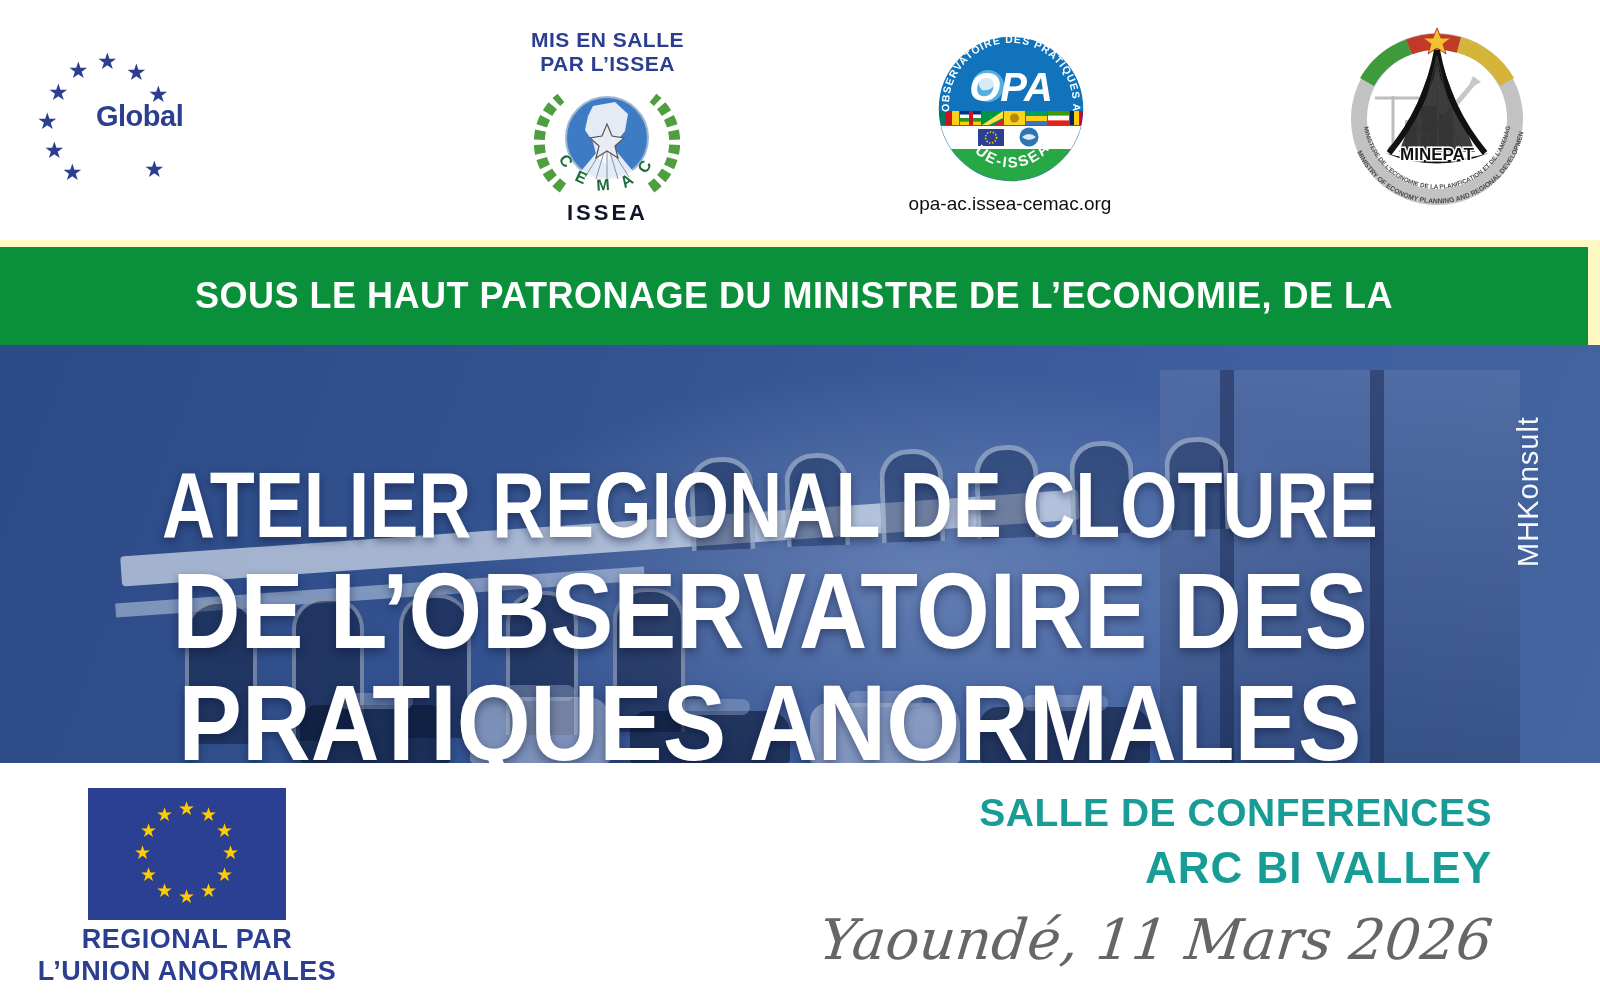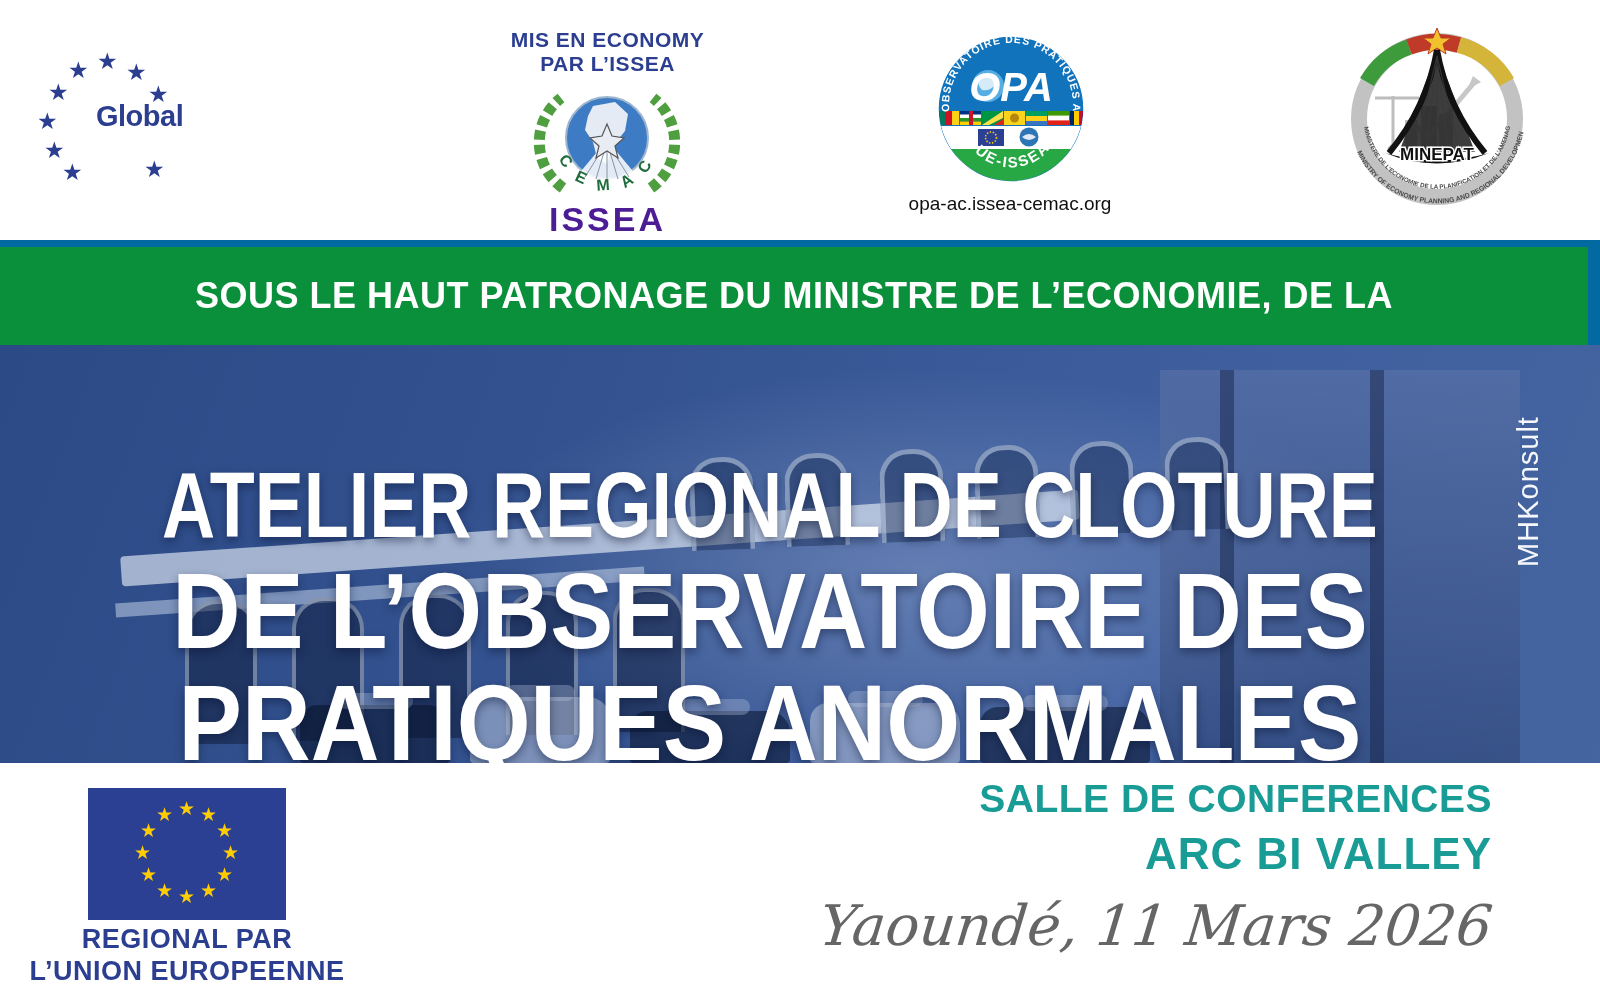--- a/index.html
+++ b/index.html
@@ -7,27 +7,27 @@
           font-family:"Liberation Sans",sans-serif;}
   
   .top-strip{position:absolute;left:0;top:0;width:1600px;height:240px;background:#ffffff;}
   .gg-star{position:absolute;color:#2b3e90;font-size:23px;line-height:1;}
   .gg-text{position:absolute;left:96px;top:92px;color:#2b3e90;font-weight:bold;
            font-size:29px;line-height:48px;letter-spacing:-0.5px;}
   .issea-block{position:absolute;left:480px;top:28px;width:255px;text-align:center;}
   .issea-caption{color:#2b3e90;font-weight:bold;font-size:21px;line-height:24px;letter-spacing:.5px;}
   .issea-svg{position:absolute;left:527px;top:76px;}
   .issea-name{position:absolute;left:480px;top:200px;width:255px;text-align:center;
-              color:#4c1d95;font-weight:bold;font-size:34px;letter-spacing:3px;}
+              color:#0f172a;font-weight:bold;font-size:22px;letter-spacing:3px;}
   .opa-svg{position:absolute;left:936px;top:34px;}
   .opa-url{position:absolute;left:875px;top:193px;width:270px;text-align:center;
            color:#0f0f0f;font-weight:normal;font-size:19px;}
   .minepat-svg{position:absolute;left:1337px;top:22px;}
   
-  .patronage{position:absolute;left:0;top:240px;width:1600px;height:105px;background:#0369a1;}
+  .patronage{position:absolute;left:0;top:240px;width:1600px;height:105px;background:#fef9c3;}
   .patronage-green{position:absolute;left:0;top:7px;width:1588px;height:98px;background:#0a8f3a;
                    display:flex;flex-direction:column;justify-content:center;text-align:center;}
   .patronage-line{color:#ffffff;font-weight:bold;font-size:36px;line-height:44px;letter-spacing:.5px;}
   
   .hero{position:absolute;left:0;top:345px;width:1600px;height:418px;
         background:linear-gradient(110deg,#2c4a86 0%,#33528f 35%,#3e5e9e 70%,#44659f 100%);}
   .hero-photo{position:absolute;inset:0;overflow:hidden;}
   .glow{position:absolute;left:450px;top:20px;width:950px;height:420px;
         background:radial-gradient(ellipse at center,rgba(190,205,235,.32) 0%,rgba(190,205,235,0) 70%);}
   .right-wall{position:absolute;left:1160px;top:25px;width:360px;height:393px;
@@ -55,21 +55,21 @@
   .ht3{top:252px;font-size:108px;transform:scaleX(.88);}
   .watermark{position:absolute;left:1428px;top:130px;width:200px;text-align:center;
              color:#ffffff;font-size:29px;font-weight:normal;letter-spacing:1px;
              transform:rotate(-90deg);opacity:.95;}
   
   .footer{position:absolute;left:0;top:763px;width:1600px;height:244px;background:#ffffff;}
   .eu-flag{position:absolute;left:88px;top:25px;width:198px;height:132px;background:#2b3f93;}
   .eu-star{position:absolute;color:#ffcc00;font-size:19px;line-height:1;}
   .eu-caption{position:absolute;left:12px;top:160px;width:350px;text-align:center;
               color:#2b3e90;font-weight:bold;font-size:27px;line-height:32px;letter-spacing:.5px;}
-  .venue-block{position:absolute;right:108px;top:14px;text-align:right;}
+  .venue-block{position:absolute;right:108px;top:28px;text-align:right;}
   .venue1{color:#189c95;font-weight:bold;font-size:39px;letter-spacing:.5px;line-height:44px;}
   .venue2{color:#189c95;font-weight:bold;font-size:44px;letter-spacing:1px;line-height:66px;}
   .event-date{color:#666666;font-family:"DejaVu Serif",serif;font-style:italic;
               font-size:56px;line-height:70px;transform:skewX(-6deg);margin-top:4px;}
 </style>
 </head>
 <body>
 
 <div class="poster">
 
@@ -84,21 +84,21 @@
       <span class="gg-star" style="left:37px;top:110px">★</span>
       <span class="gg-star" style="left:44px;top:139px">★</span>
       <span class="gg-star" style="left:62px;top:161px">★</span>
       <span class="gg-star" style="left:144px;top:158px">★</span>
       <div class="gg-text">
         <div>Global</div>
       </div>
     </div>
 
     <div class="issea-block">
-      <div class="issea-caption">MIS EN ECONOMY</div>
+      <div class="issea-caption">MIS EN SALLE</div>
       <div class="issea-caption">PAR L’ISSEA</div>
     </div>
 
     <svg class="issea-svg" width="160" height="128" viewBox="0 0 160 128">
       <path d="M36,112 A56,56 0 0 1 34,22" fill="none" stroke="#4f9e3f" stroke-width="11" stroke-dasharray="9 5"></path>
       <path d="M124,112 A56,56 0 0 0 126,22" fill="none" stroke="#4f9e3f" stroke-width="11" stroke-dasharray="9 5"></path>
       <circle cx="80" cy="62" r="41" fill="#3d7cc4" stroke="#9fb6ce" stroke-width="2"></circle>
       <path d="M66,30 L88,26 L101,38 L98,55 L86,70 L80,88 L70,82 L66,66 L58,54 L61,40 Z" fill="#f2f4f7" opacity="0.92"></path>
       <path d="M80,64 L50,100 A41,41 0 0 0 110,100 Z" fill="rgba(255,255,255,.85)"></path>
       <g stroke="#8a93a3" stroke-width="1">
@@ -268,21 +268,21 @@
       <span class="eu-star" style="left:112px;top:93px">★</span>
       <span class="eu-star" style="left:90px;top:99px">★</span>
       <span class="eu-star" style="left:68px;top:93px">★</span>
       <span class="eu-star" style="left:52px;top:77px">★</span>
       <span class="eu-star" style="left:46px;top:55px">★</span>
       <span class="eu-star" style="left:52px;top:33px">★</span>
       <span class="eu-star" style="left:68px;top:17px">★</span>
     </div>
     <div class="eu-caption">
       <div>REGIONAL PAR</div>
-      <div>L’UNION EUROPEENNE</div>
+      <div>L’UNION ANORMALES</div>
     </div>
     <div class="venue-block">
       <div class="venue1">SALLE DE CONFERENCES</div>
       <div class="venue2">ARC BI VALLEY</div>
       <div class="event-date">Yaoundé, 11 Mars 2026</div>
     </div>
   </footer>
 
 </div>
 

